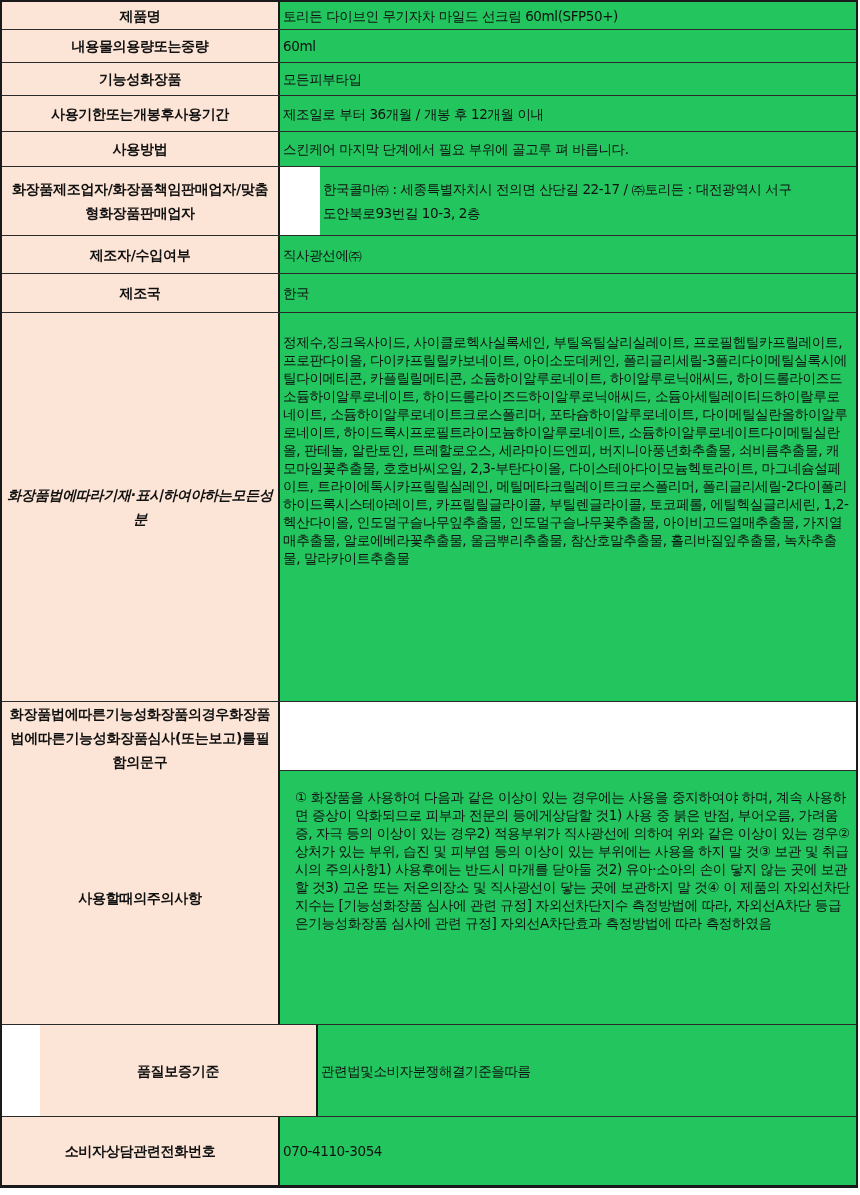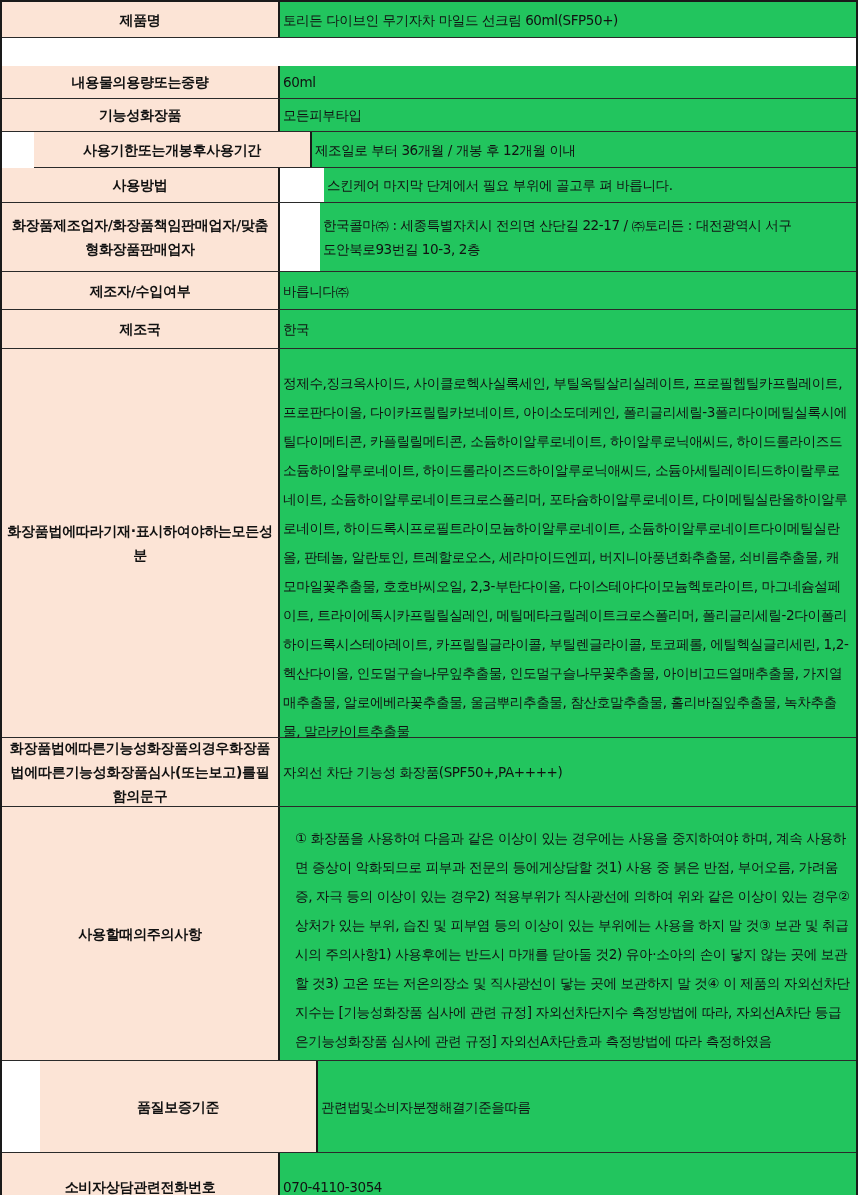--- a/index.html
+++ b/index.html
@@ -34,33 +34,33 @@
   .value {
     flex: 1;
     display: flex; align-items: center;
     padding: 0 4px 0 3px;
     box-sizing: border-box;
     line-height: 24px;
     background: #22c55e;
     letter-spacing: -0.4px;
   }
   .value.top { align-items: flex-start; }
-  .value.para { line-height: 29px; font-size: 13.6px; }
+  .value.para { line-height: 18px; font-size: 13.6px; }
   .value span { display: block; word-break: keep-all; overflow-wrap: anywhere; }
   .value.para span { word-break: break-all; }
-  .r1 { height: 36px; }
-  .r2 { height: 33px; margin-top: 28px; }
+  .r1 { height: 28px; }
+  .r2 { height: 33px; }
   .r3 { height: 33px; }
-  .r4 { height: 36px; margin-left: 32px; }
-  .r5 { height: 35px; gap: 44px; }
+  .r4 { height: 36px; }
+  .r5 { height: 35px; }
   .r6 { height: 69px; gap: 40px; }
   .r7 { height: 38px; }
   .r8 { height: 39px; }
   .r9 { height: 389px; }
-  .r10 { height: 69px; }
+  .r10 { height: 69px; flex-direction: column; }
   .r11 { height: 254px; }
   .r12 { height: 92px; padding-left: 38px; }
   .r13 { height: 68px; }
   .r9 .value { padding-top: 20px; }
   .r11 .value { padding-top: 17px; padding-left: 15px; }
 </style>
 </head>
 <body>
 
 <div class="sheet">
@@ -117,36 +117,36 @@
     <div class="value">
         <span>한국콜마㈜ : 세종특별자치시 전의면 산단길 22-17 / ㈜토리든 : 대전광역시 서구 도안북로93번길 10-3, 2층</span>
       </div>
   </div>
 
   <div class="row r7">
     <div class="label">
         <span>제조자/수입여부</span>
       </div>
     <div class="value">
-        <span>바릅니다㈜</span>
+        <span>직사광선에㈜</span>
       </div>
   </div>
 
   <div class="row r8">
     <div class="label">
         <span>제조국</span>
       </div>
     <div class="value">
         <span>한국</span>
       </div>
   </div>
 
   <div class="row r9">
     <div class="label">
-        <span style="word-break:break-all;">화장품법에따라기재·표시하여야하는모든성분</span>
+        <span style="word-break:break-all;font-style:italic;">화장품법에따라기재·표시하여야하는모든성분</span>
       </div>
     <div class="value top para">
         <span>정제수,징크옥사이드, 사이클로헥사실록세인, 부틸옥틸살리실레이트, 프로필헵틸카프릴레이트, 프로판다이올, 다이카프릴릴카보네이트, 아이소도데케인, 폴리글리세릴-3폴리다이메틸실록시에틸다이메티콘, 카플릴릴메티콘, 소듐하이알루로네이트, 하이알루로닉애씨드, 하이드롤라이즈드소듐하이알루로네이트, 하이드롤라이즈드하이알루로닉애씨드, 소듐아세틸레이티드하이랄루로네이트, 소듐하이알루로네이트크로스폴리머, 포타슘하이알루로네이트, 다이메틸실란올하이알루로네이트, 하이드록시프로필트라이모늄하이알루로네이트, 소듐하이알루로네이트다이메틸실란올, 판테놀, 알란토인, 트레할로오스, 세라마이드엔피, 버지니아풍년화추출물, 쇠비름추출물, 캐모마일꽃추출물, 호호바씨오일, 2,3-부탄다이올, 다이스테아다이모늄헥토라이트, 마그네슘설페이트, 트라이에톡시카프릴릴실레인, 메틸메타크릴레이트크로스폴리머, 폴리글리세릴-2다이폴리하이드록시스테아레이트, 카프릴릴글라이콜, 부틸렌글라이콜, 토코페롤, 에틸헥실글리세린, 1,2-헥산다이올, 인도멀구슬나무잎추출물, 인도멀구슬나무꽃추출물, 아이비고드열매추출물, 가지열매추출물, 알로에베라꽃추출물, 울금뿌리추출물, 참산호말추출물, 홀리바질잎추출물, 녹차추출물, 말라카이트추출물</span>
       </div>
   </div>
 
   <div class="row r10">
     <div class="label">
         <span style="word-break:break-all;">화장품법에따른기능성화장품의경우화장품법에따른기능성화장품심사(또는보고)를필함의문구</span>
       </div>

